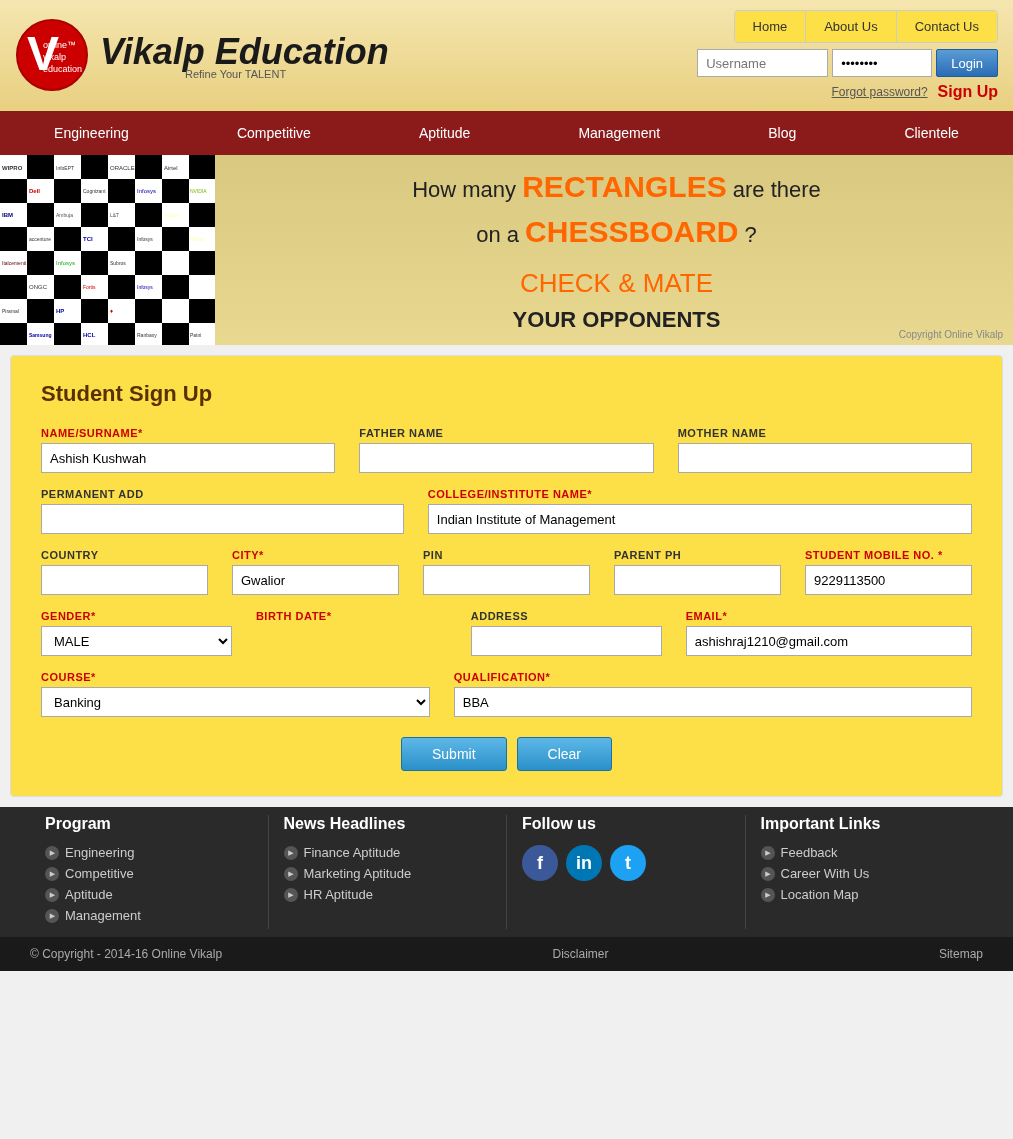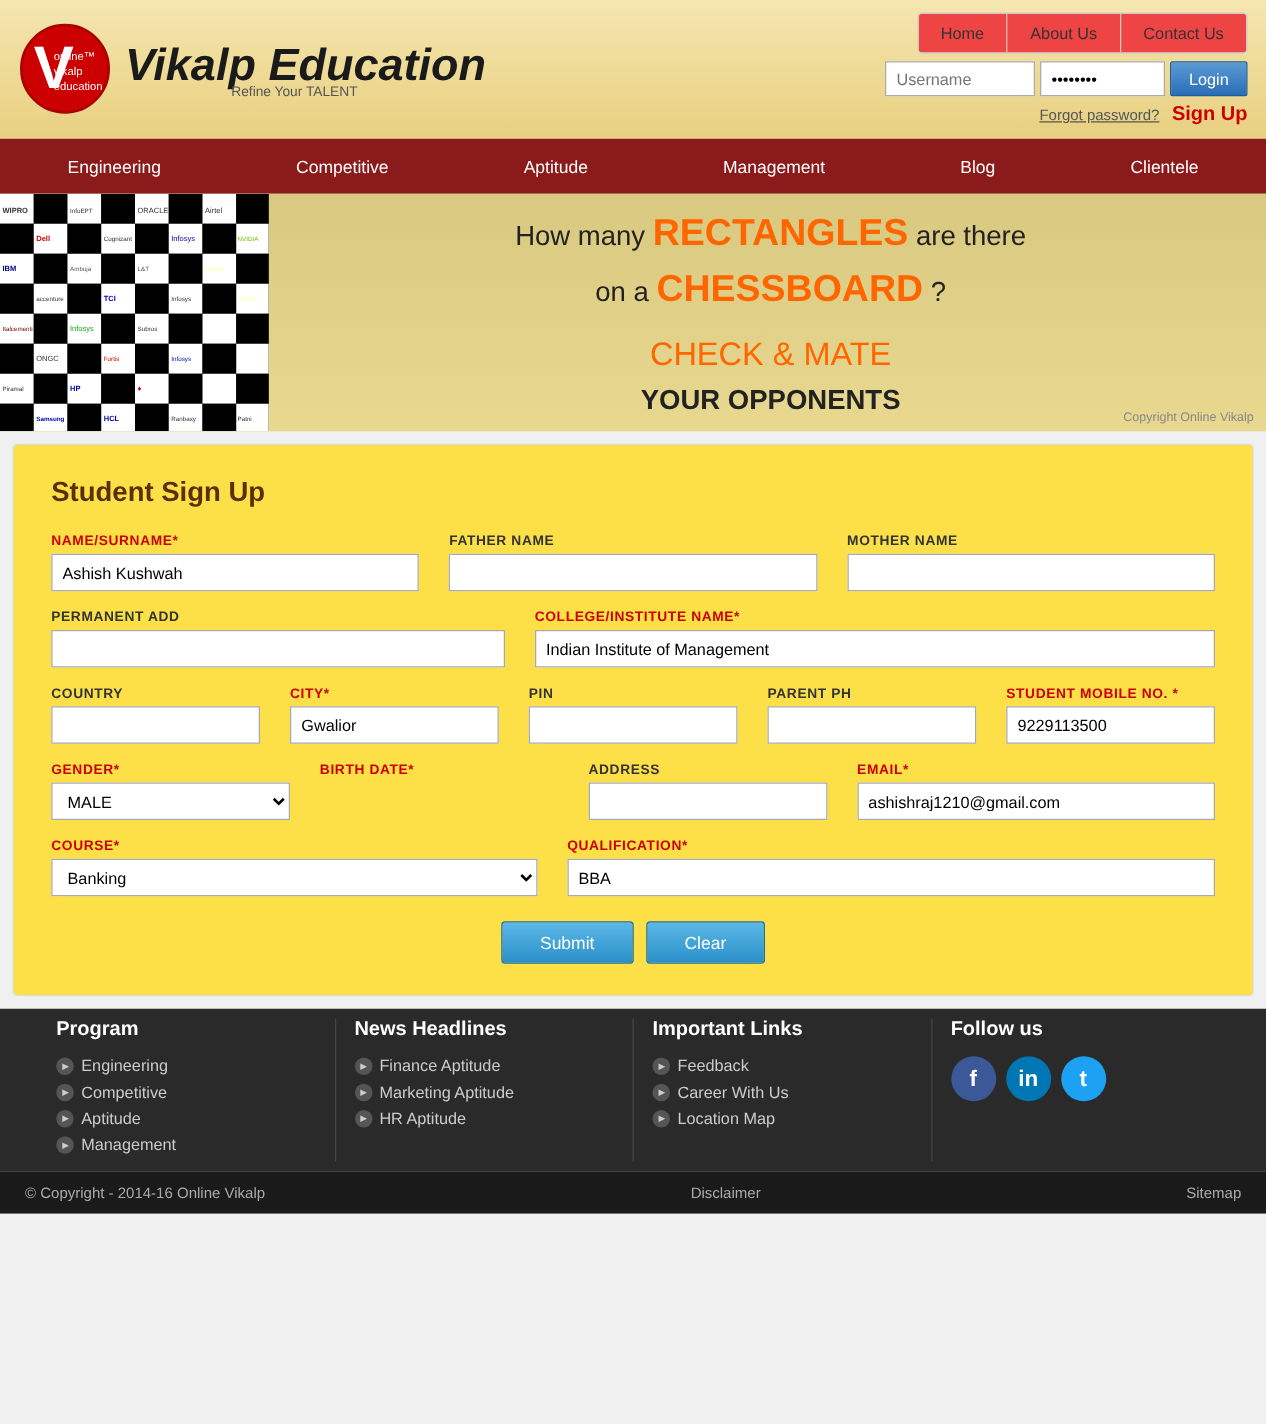--- a/index.html
+++ b/index.html
@@ -52,21 +52,21 @@
       border-radius: 4px;
       overflow: hidden;
       background: #e8e0c8;
     }
     .top-nav a {
       padding: 8px 18px;
       text-decoration: none;
       color: #333;
       font-size: 13px;
       border-right: 1px solid #ccc;
-      background: #ef4444;
+      background: #fde047;
     }
     .top-nav a:last-child { border-right: none; }
     .login-row {
       display: flex;
       align-items: center;
       gap: 4px;
     }
     .login-row input {
       border: 1px solid #aaa;
       padding: 5px 8px;
@@ -290,21 +290,21 @@
     .fb { background: #3b5998; color: white; }
     .li { background: #0077b5; color: white; }
     .tw { background: #1da1f2; color: white; }
 
     
     .bottom-bar {
       background: #1a1a1a;
       color: #aaa;
       display: flex;
       justify-content: space-between;
-      padding: 10px 20px;
+      padding: 10px 30px;
       font-size: 12px;
     }
     .bottom-bar a { color: #aaa; text-decoration: none; }
   </style>
 </head>
 <body>
 
 <div class="header">
   <div class="logo-left">
     <div class="logo-row">
@@ -323,21 +323,21 @@
     </div>
   </div>
 
   <div class="header-right">
     <div class="top-nav">
       <a href="#">Home</a>
       <a href="#">About Us</a>
       <a href="#">Contact Us</a>
     </div>
     <div class="login-row">
-      <input type="text" style="width: 120px;" placeholder="Username">
+      <input type="text" style="width: 131px;" placeholder="Username">
       <input type="password" value="········" style="width: 100px;">
       <button class="login-btn">Login</button>
     </div>
     <div class="forgot-row">
       <span class="forgot-link">Forgot password?</span>
       <a href="#" class="signup-link">Sign Up</a>
     </div>
   </div>
 </div>
 
@@ -622,44 +622,44 @@
         <a href="#">Marketing Aptitude</a>
       </li>
       <li>
         <span class="play-icon"></span>
         <a href="#">HR Aptitude</a>
       </li>
     </ul>
   </div>
 
   <div class="footer-col">
-    <h3>Important Links</h3>
-    <ul>
-      <li>
-        <span class="play-icon"></span>
-        <a href="#">Feedback</a>
-      </li>
-      <li>
-        <span class="play-icon"></span>
-        <a href="#">Career With Us</a>
-      </li>
-      <li>
-        <span class="play-icon"></span>
-        <a href="#">Location Map</a>
-      </li>
-    </ul>
-  </div>
-
-  <div class="footer-col">
     <h3>Follow us</h3>
     <div class="social-icons">
       <div class="social-icon fb">f</div>
       <div class="social-icon li">in</div>
       <div class="social-icon tw">t</div>
     </div>
   </div>
+
+  <div class="footer-col">
+    <h3>Important Links</h3>
+    <ul>
+      <li>
+        <span class="play-icon"></span>
+        <a href="#">Feedback</a>
+      </li>
+      <li>
+        <span class="play-icon"></span>
+        <a href="#">Career With Us</a>
+      </li>
+      <li>
+        <span class="play-icon"></span>
+        <a href="#">Location Map</a>
+      </li>
+    </ul>
+  </div>
 </div>
 
 <div class="bottom-bar">
   <span>© Copyright - 2014-16 Online Vikalp</span>
   <a href="#">Disclaimer</a>
   <a href="#">Sitemap</a>
 </div>
 
 </body></html>

